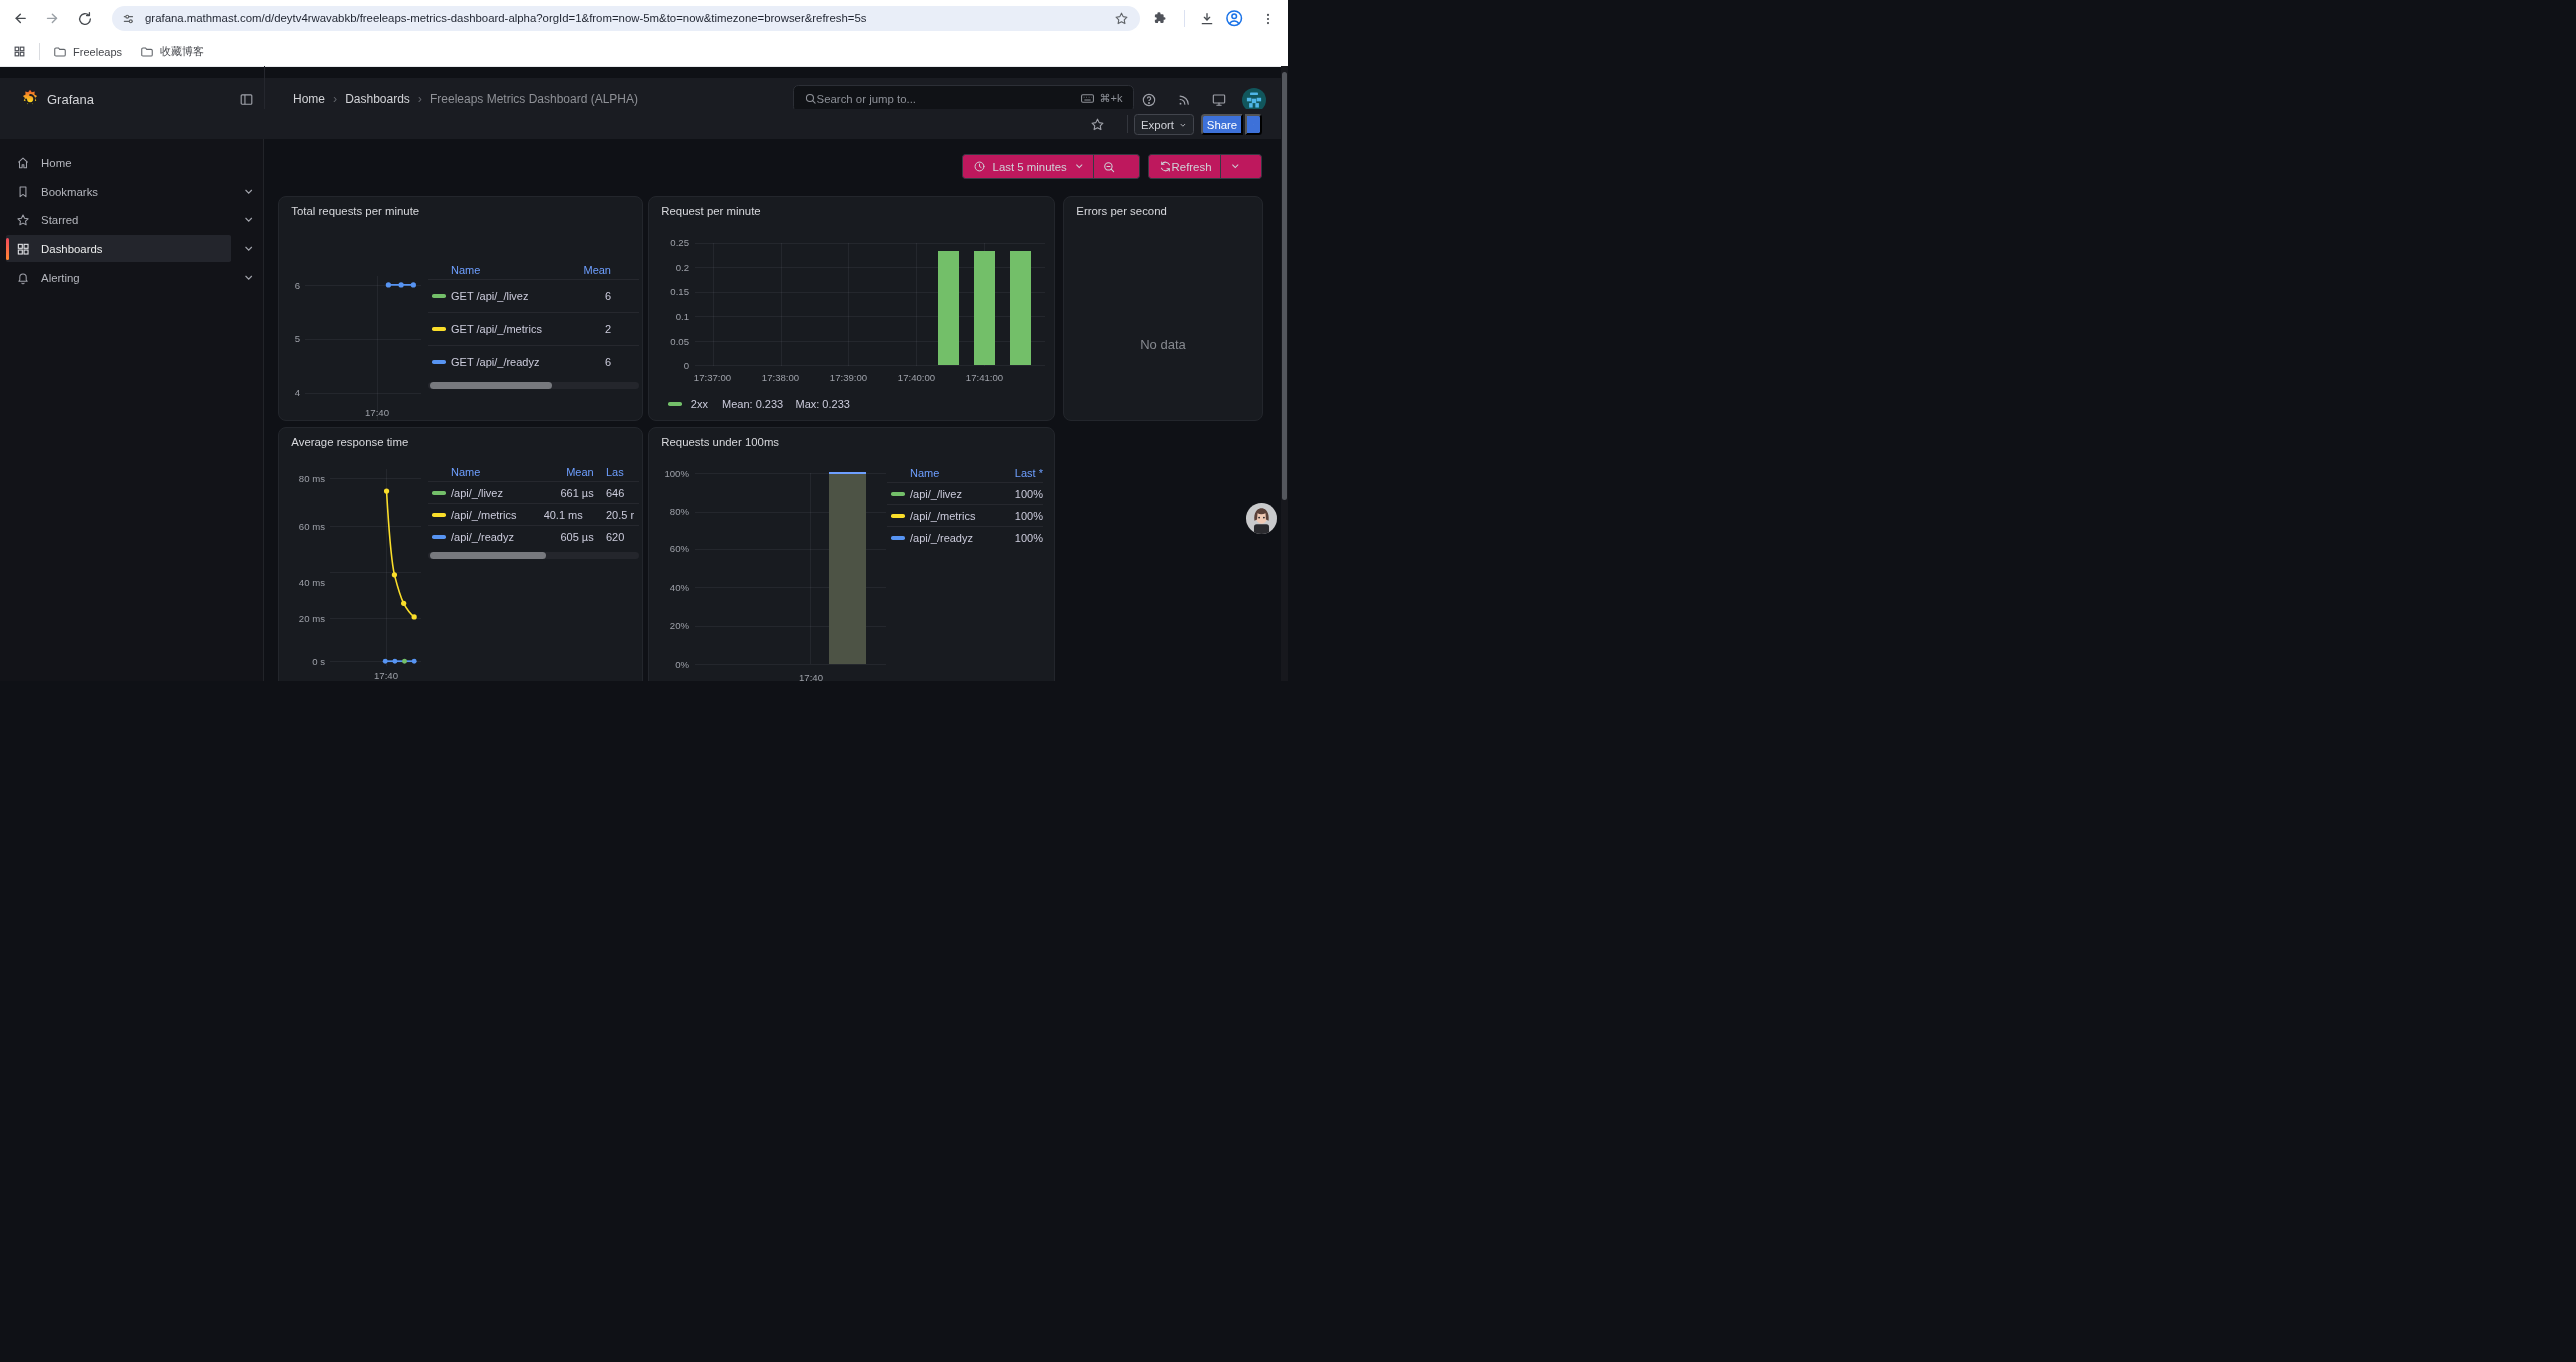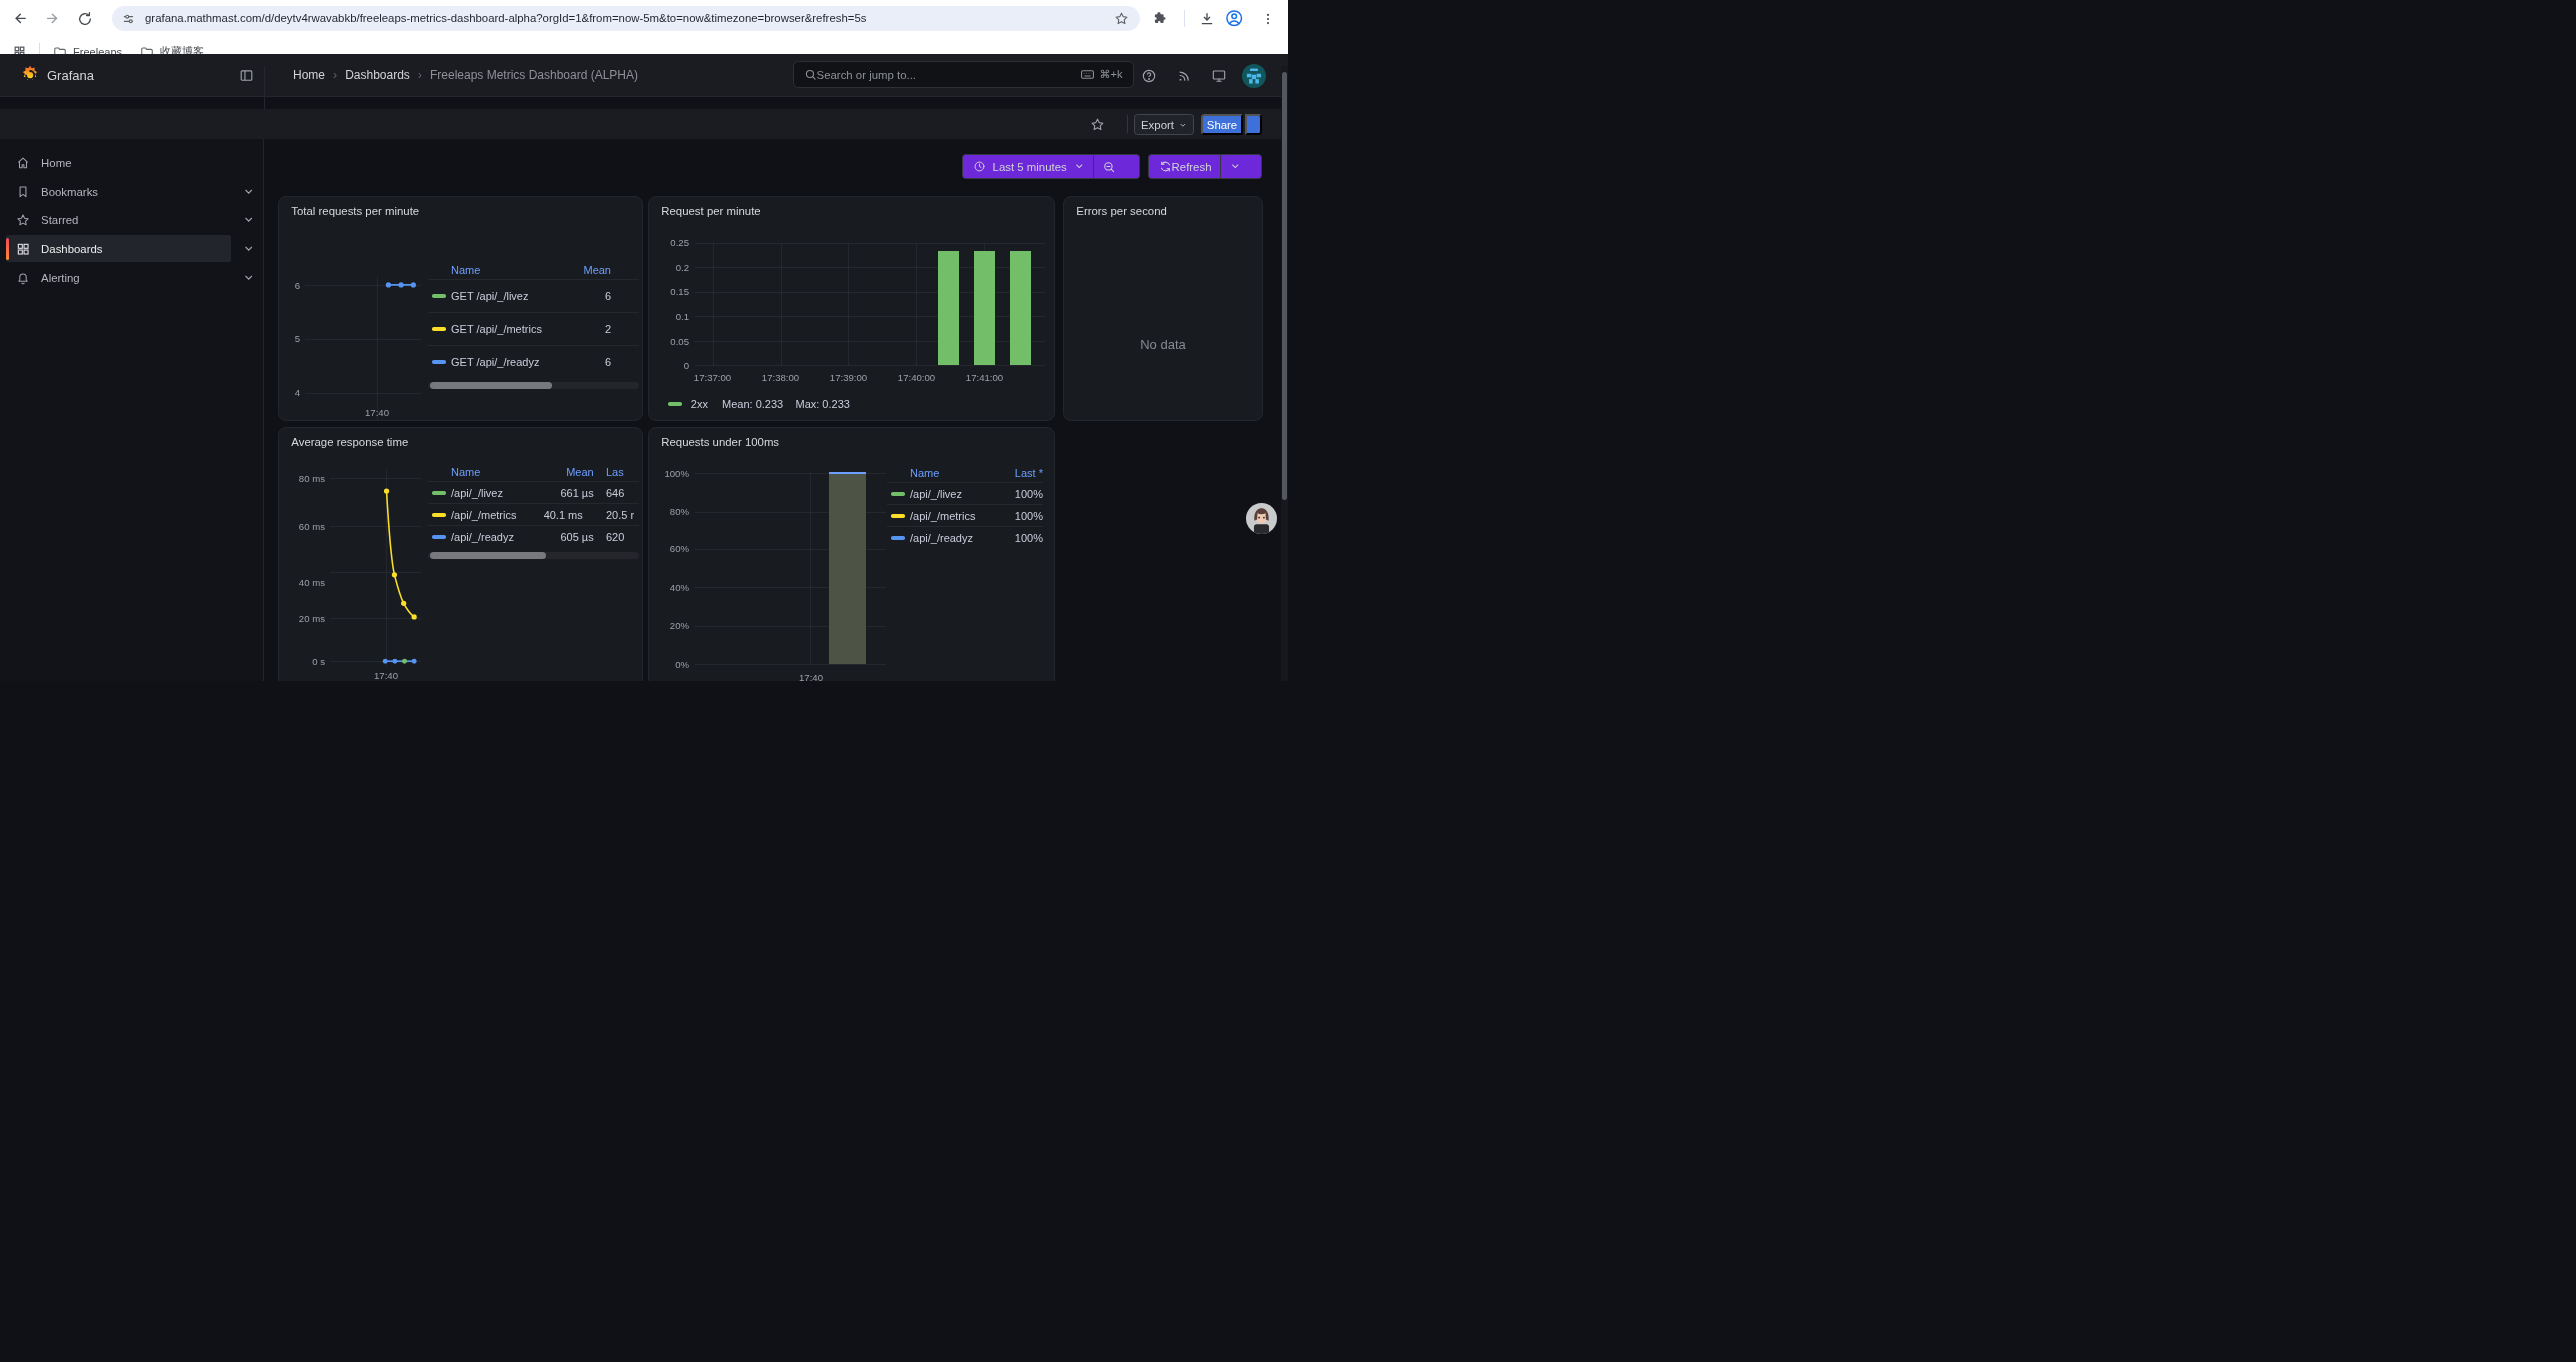--- a/index.html
+++ b/index.html
@@ -10,39 +10,39 @@
   
   .chrome{position:absolute;left:0;top:0;width:1288px;height:37px;background:#ffffff}
   .bookbar{position:absolute;left:0;top:37px;width:1288px;height:29px;background:#ffffff;border-bottom:0.9px solid #e8eaed}
   .urlpill{position:absolute;left:112px;top:6.1px;width:1028px;height:25.4px;border-radius:13px;background:#e9eef8}
   .urltext{position:absolute;left:33px;top:0;height:25.4px;line-height:25.4px;font-size:11.4px;color:#1f2430;white-space:nowrap;overflow:hidden;max-width:947px}
   .cicon{position:absolute;top:0;height:37px;display:flex;align-items:center;justify-content:center;width:26px}
   .bbtext{font-size:11px;color:#45474c}
   .bbitem{position:absolute;top:0;height:29px;display:flex;align-items:center;gap:6.1px}
   .bbsep{position:absolute;left:39px;top:6.1px;width:0.9px;height:16.7px;background:#dadce0}
   
-  .gheader{position:absolute;left:0;top:54px;width:1288px;height:43px;background:#1a1c22;border-bottom:0.9px solid #24262d;box-sizing:border-box}
+  .gheader{position:absolute;left:0;top:78px;width:1288px;height:43px;background:#1a1c22;border-bottom:0.9px solid #24262d;box-sizing:border-box}
   .gtoolbar{position:absolute;left:0;top:109px;width:1288px;height:31px;background:#1a1c22;border-bottom:0.9px solid #24262d;box-sizing:border-box}
   .gsidebar{position:absolute;left:0;top:139px;width:264px;height:542px;background:#121318;border-right:0.9px solid #222429;box-sizing:border-box}
   .gcanvas{position:absolute;left:264px;top:139px;width:1024px;height:542px;background:#0f1116}
   .hdivider{position:absolute;left:264px;top:66px;width:0.9px;height:43px;background:#25272e}
   .brand{position:absolute;left:47px;top:0;height:43px;line-height:43px;font-size:13px;color:#d3d4d8;font-weight:500}
   .crumb{font-size:12px;color:#d3d4d8;line-height:43px}
   .crumb.dim{color:#8f9197}
   .crumbsep{font-size:12.3px;color:#61646b;line-height:43px;padding:0 8px}
   .searchbox{position:absolute;left:793px;top:7px;width:341px;height:27px;background:#101216;border:0.9px solid #2c2f36;border-radius:5.3px;box-sizing:border-box;display:flex;align-items:center}
   .searchtxt{font-size:11.4px;color:#8e9198;flex:1}
   .kbdhint{display:flex;align-items:center;gap:4.4px;margin-right:10.5px;color:#8e9198;font-size:11px}
   .hicon{position:absolute;top:0;height:43px;width:28px;display:flex;align-items:center;justify-content:center}
   .btn{position:absolute;height:21px;border-radius:3.5px;display:flex;align-items:center;justify-content:center;font-size:11.4px;box-sizing:border-box}
   .btn-secondary{background:#202329;border:0.9px solid #42454d;color:#d0d2d8;gap:5.3px}
   .btn-primary{background:#3d71d9;color:#ffffff;font-weight:500}
   .vsep{position:absolute;width:0.9px;background:#33363d}
   
-  .tgroup{position:absolute;top:15px;height:25.4px;background:#6d28d9;border:0.9px solid #363943;border-radius:3.5px;box-sizing:border-box;display:flex;align-items:center;color:#d0d2d8;font-size:11.4px;font-weight:500}
+  .tgroup{position:absolute;top:15px;height:25.4px;background:#be185d;border:0.9px solid #363943;border-radius:3.5px;box-sizing:border-box;display:flex;align-items:center;color:#d0d2d8;font-size:11.4px;font-weight:500}
   .tgsep{width:0.9px;height:100%;background:#363943}
   
   .panel{position:absolute;background:#181b20;border:0.9px solid #23262c;border-radius:8px;box-sizing:border-box;overflow:hidden}
   .ptitle{position:absolute;left:12.3px;top:8px;font-size:11.4px;font-weight:500;color:#d8d9dd}
   .ytick{position:absolute;font-size:9.6px;color:#9da0a8;text-align:right}
   .xtick{position:absolute;font-size:9.6px;color:#9da0a8;text-align:center}
   .hgrid{position:absolute;height:0.9px;background:rgba(204,204,220,0.07)}
   .vgrid{position:absolute;width:0.9px;background:rgba(204,204,220,0.07)}
   .legend{position:absolute;font-size:11px;color:#ccccdc}
   .lheader{color:#6e9fff;font-weight:500}

